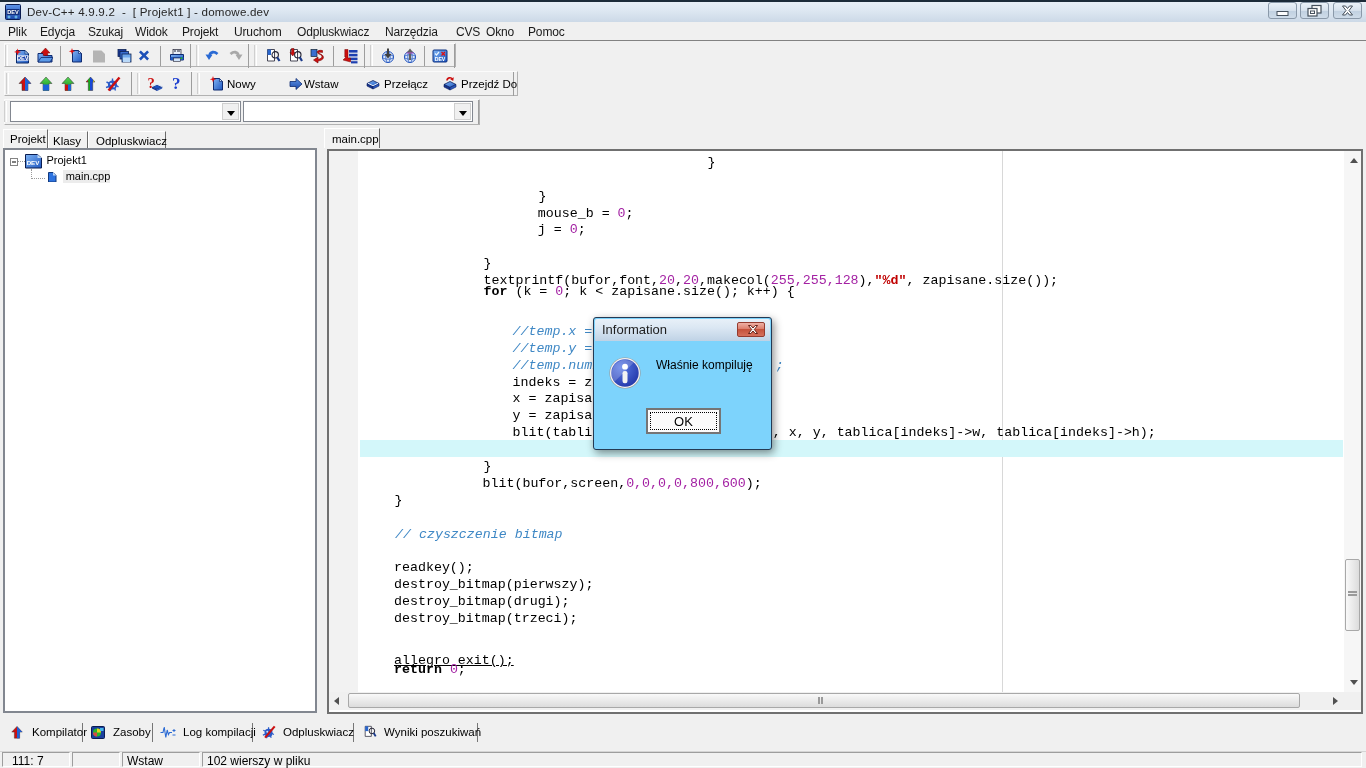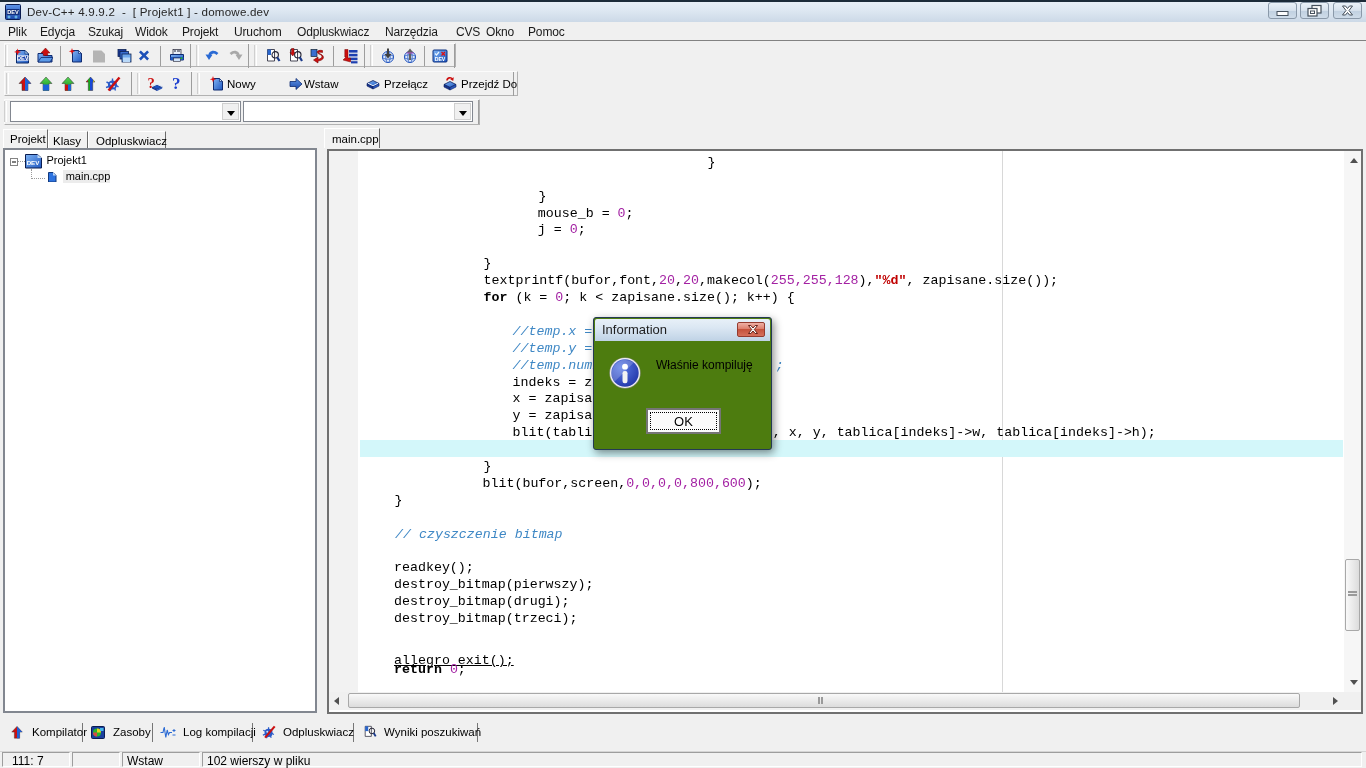--- a/index.html
+++ b/index.html
@@ -65,21 +65,21 @@
 #va-up { position:absolute; left:1021px; top:7px; width:0; height:0;
   border-left:4px solid transparent; border-right:4px solid transparent; border-bottom:5px solid #505050; }
 #va-dn { position:absolute; left:1021px; top:529px; width:0; height:0;
   border-left:4px solid transparent; border-right:4px solid transparent; border-top:5px solid #505050; }
 #ha-l { position:absolute; left:5px; top:546px; width:0; height:0;
   border-top:4px solid transparent; border-bottom:4px solid transparent; border-right:5px solid #505050; }
 #ha-r { position:absolute; left:1004px; top:546px; width:0; height:0;
   border-top:4px solid transparent; border-bottom:4px solid transparent; border-left:5px solid #505050; }
 
 
-#dlg { position:absolute; left:593px; top:317px; width:179px; height:133px; background:#4d7c0f;
+#dlg { position:absolute; left:593px; top:317px; width:179px; height:133px; background:#7dd3fc;
   border:1px solid #243a54; border-radius:3px; box-shadow:2px 3px 8px rgba(0,0,0,0.45); }
 #dlgtitle { position:absolute; left:1px; top:1px; right:1px; height:22px;
   background:linear-gradient(to bottom,#e8f0f8 0%,#dbe7f3 40%,#bfd2e5 100%);
   border-top-left-radius:2px; border-top-right-radius:2px; }
 #dlgclose { position:absolute; right:6px; top:4px; width:28px; height:15px; border:1px solid #953b2f; border-radius:2px;
   background:linear-gradient(to bottom,#eeb0a5 0%,#dd7f6d 45%,#c5523c 50%,#d6705c 100%); }
 #okbtn { position:absolute; left:52px; top:90px; width:75px; height:26px;
   background:#fbfbfb; border:2px solid #757575; }
 #okbtn .focus { position:absolute; left:2px; top:2px; right:2px; bottom:2px; border:1px dotted #000; }
 #okbtn .lbl { position:absolute; width:100%; text-align:center; top:4px; font-size:13px; color:#000; }
@@ -138,21 +138,21 @@
 <div id="editorpanel">
   <div id="gutter"></div>
   <div id="marginline"></div>
   <div id="hl"></div>
   <div class="cl" style="top:3.8px;left:378.5px;">}</div>
   <div class="cl" style="top:37.6px;left:209.5px;">}</div>
   <div class="cl" style="top:54.5px;left:208.8px;">mouse_b = <span class="num">0</span>;</div>
   <div class="cl" style="top:71.4px;left:208.8px;">j = <span class="num">0</span>;</div>
   <div class="cl" style="top:105.3px;left:154.5px;">}</div>
   <div class="cl" style="top:122.1px;left:154.5px;">textprintf(bufor,font,<span class="num">20</span>,<span class="num">20</span>,makecol(<span class="num">255,255,128</span>),<span class="str">"%d"</span>, zapisane.size());</div>
-  <div class="cl" style="top:139px;left:154.5px;"><span class="kw">for</span> (k = <span class="num">0</span>; k &lt; zapisane.size(); k++) {</div>
+  <div class="cl" style="top:133px;left:154.5px;"><span class="kw">for</span> (k = <span class="num">0</span>; k &lt; zapisane.size(); k++) {</div>
   <div class="cl com" style="top:172.8px;left:183.5px;">//temp.x = zapisane[k].x;</div>
   <div class="cl com" style="top:189.7px;left:183.5px;">//temp.y = zapisane[k].y;</div>
   <div class="cl com" style="top:206.6px;left:183.5px;">//temp.number = zapisane[k].nume ;</div>
   <div class="cl" style="top:223.5px;left:183.5px;">indeks = zapisane[k].numer;</div>
   <div class="cl" style="top:240.4px;left:183.5px;">x = zapisane[k].x;</div>
   <div class="cl" style="top:257.3px;left:183.5px;">y = zapisane[k].y;</div>
   <div class="cl" style="top:274.2px;left:183.5px;">blit(tablica[indeks],bufor,<span class="num">0</span>,<span class="num">0</span></div>
   <div class="cl" style="top:274.2px;left:443.8px;">, x, y, tablica[indeks]-&gt;w, tablica[indeks]-&gt;h);</div>
   <div class="cl" style="top:308px;left:154.5px;">}</div>
   <div class="cl" style="top:324.9px;left:153.5px;">blit(bufor,screen,<span class="num">0,0,0,0,800,600</span>);</div>

